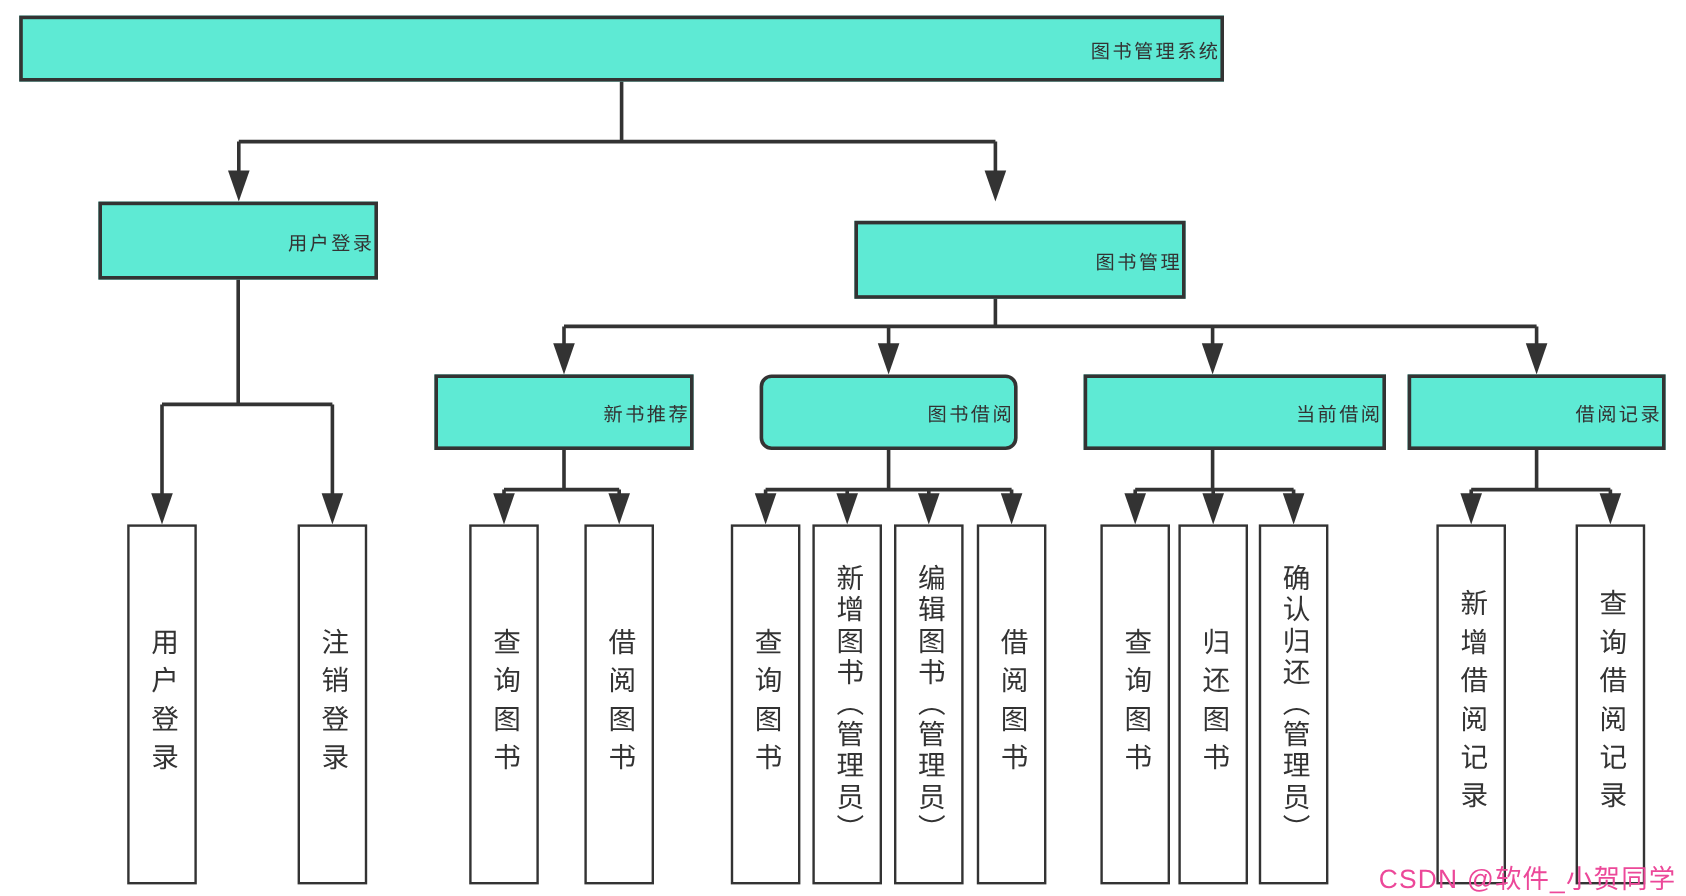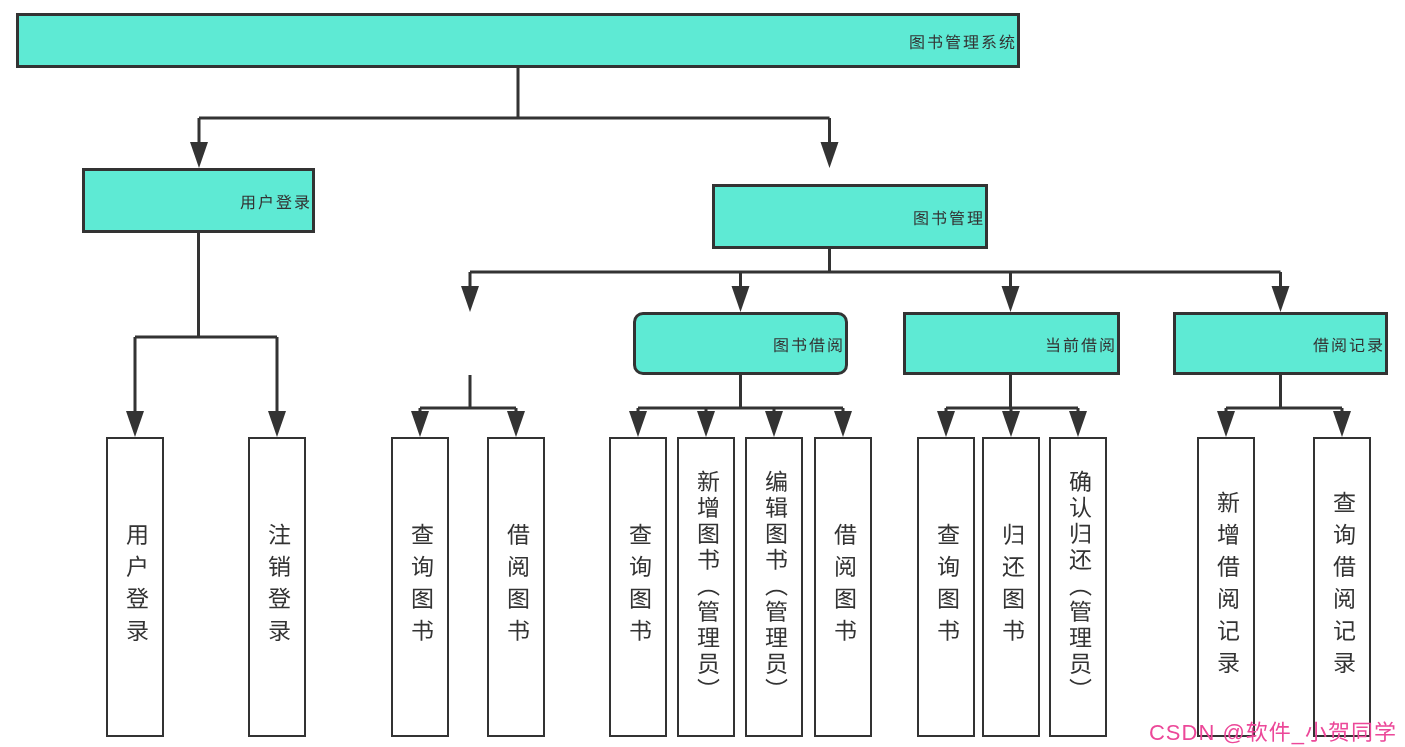--- a/index.html
+++ b/index.html
@@ -115,24 +115,27 @@
     <span>图书管理系统</span>
   </div>
 
   <div class="node" style="left:82px; top:168px; width:233px; height:65px;">
     <span>用户登录</span>
   </div>
   <div class="node" style="left:712px; top:168px; width:276px; height:65px;margin-top:16px;">
     <span>图书管理</span>
   </div>
 
+  <div class="node" style="left:362px; top:312px; width:216px; height:63px;">
+    <span>新书推荐</span>
+  </div>
   <div class="node" style="left:633px; top:312px; width:215px; height:63px;border-radius:10px;">
     <span>图书借阅</span>
   </div>
-  <div class="node" style="left:903px; top:312px; width:217px; height:63px;">
+  <div class="node" style="left:903px; top:312px; width:252px; height:63px;">
     <span>当前借阅</span>
   </div>
   <div class="node" style="left:1173px; top:312px; width:215px; height:63px;">
     <span>借阅记录</span>
   </div>
 
   <div class="leaf" style="left:106px;">
     <span class="vtext">用户登录</span>
   </div>
   <div class="leaf" style="left:248px;">

